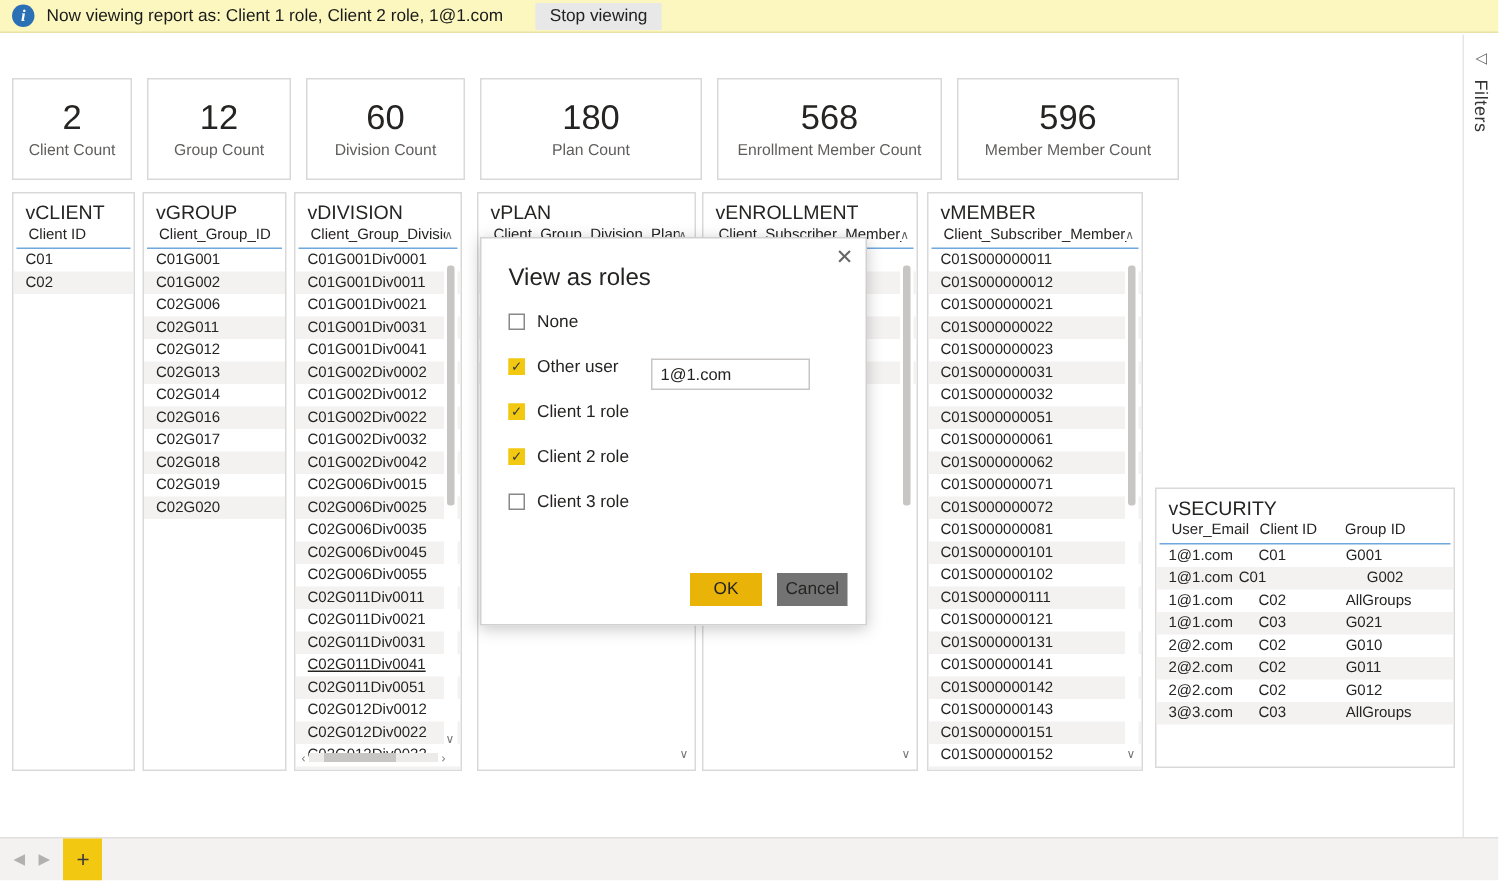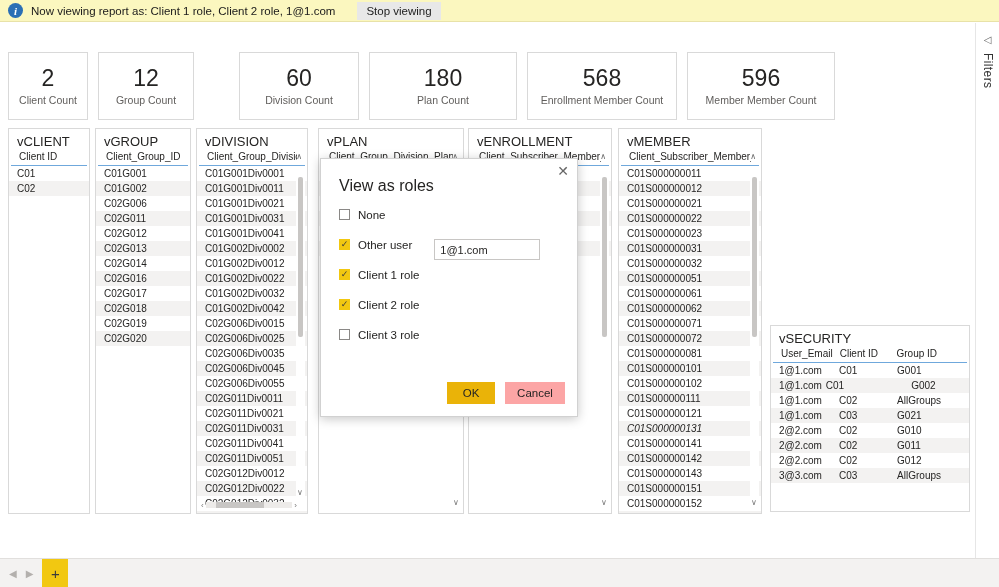--- a/index.html
+++ b/index.html
@@ -166,21 +166,21 @@
   .modal-actions {
     position: absolute; right: 12px; bottom: 12px;
     display: flex; gap: 10px;
   }
   .btn {
     font-size: 11.5px; border: none; cursor: pointer;
     padding: 5px 0; width: 48px;
     font-family: "Liberation Sans", sans-serif;
   }
   .btn-ok { background: #eab308; color: #252423; }
-  .btn-cancel { background: #fca5a5; color: #252423; width: 60px; text-align: center; }
+  .btn-cancel { background: #737373; color: #252423; width: 47px; text-align: center; }
 
   
   .tabbar {
     position: absolute; left: 0; bottom: 0;
     width: 999px; height: 29px;
     background: #f3f2f1;
     border-top: 1px solid #e1dfdd;
     display: flex; align-items: stretch;
   }
   .tab-nav {
@@ -215,21 +215,21 @@
   <div class="canvas">
     <div class="kpi-row" id="kpi-row">
         <div class="kpi-card" style="width: 80px;">
           <div class="kpi-value">2</div>
           <div class="kpi-label">Client Count</div>
         </div>
         <div class="kpi-card" style="width: 96px;">
           <div class="kpi-value">12</div>
           <div class="kpi-label">Group Count</div>
         </div>
-        <div class="kpi-card" style="width: 120px; margin-left: 35px;">
+        <div class="kpi-card" style="width: 106px;">
           <div class="kpi-value">60</div>
           <div class="kpi-label">Division Count</div>
         </div>
         <div class="kpi-card" style="width: 148px;">
           <div class="kpi-value">180</div>
           <div class="kpi-label">Plan Count</div>
         </div>
         <div class="kpi-card" style="width: 150px;">
           <div class="kpi-value">568</div>
           <div class="kpi-label">Enrollment Member Count</div>
@@ -353,21 +353,21 @@
             <div class="trow alt">
               <div class="tcell" style="width: 96px;">C02G011Div0011</div>
             </div>
             <div class="trow">
               <div class="tcell" style="width: 96px;">C02G011Div0021</div>
             </div>
             <div class="trow alt">
               <div class="tcell" style="width: 96px;">C02G011Div0031</div>
             </div>
             <div class="trow">
-              <div class="tcell" style="width: 96px;">C02G011Div0041</div>
+              <div class="tcell" style="width: 96px; text-decoration: underline;">C02G011Div0041</div>
             </div>
             <div class="trow alt">
               <div class="tcell" style="width: 96px;">C02G011Div0051</div>
             </div>
             <div class="trow">
               <div class="tcell" style="width: 96px;">C02G012Div0012</div>
             </div>
             <div class="trow alt">
               <div class="tcell" style="width: 96px;">C02G012Div0022</div>
             </div>
@@ -510,21 +510,21 @@
             <div class="trow">
               <div class="tcell" style="width: 130px;">C01S000000102</div>
             </div>
             <div class="trow alt">
               <div class="tcell" style="width: 130px;">C01S000000111</div>
             </div>
             <div class="trow">
               <div class="tcell" style="width: 130px;">C01S000000121</div>
             </div>
             <div class="trow alt">
-              <div class="tcell" style="width: 130px; font-style: italic;">C01S000000131</div>
+              <div class="tcell" style="width: 130px;">C01S000000131</div>
             </div>
             <div class="trow">
               <div class="tcell" style="width: 130px;">C01S000000141</div>
             </div>
             <div class="trow alt">
               <div class="tcell" style="width: 130px;">C01S000000142</div>
             </div>
             <div class="trow">
               <div class="tcell" style="width: 130px;">C01S000000143</div>
             </div>

